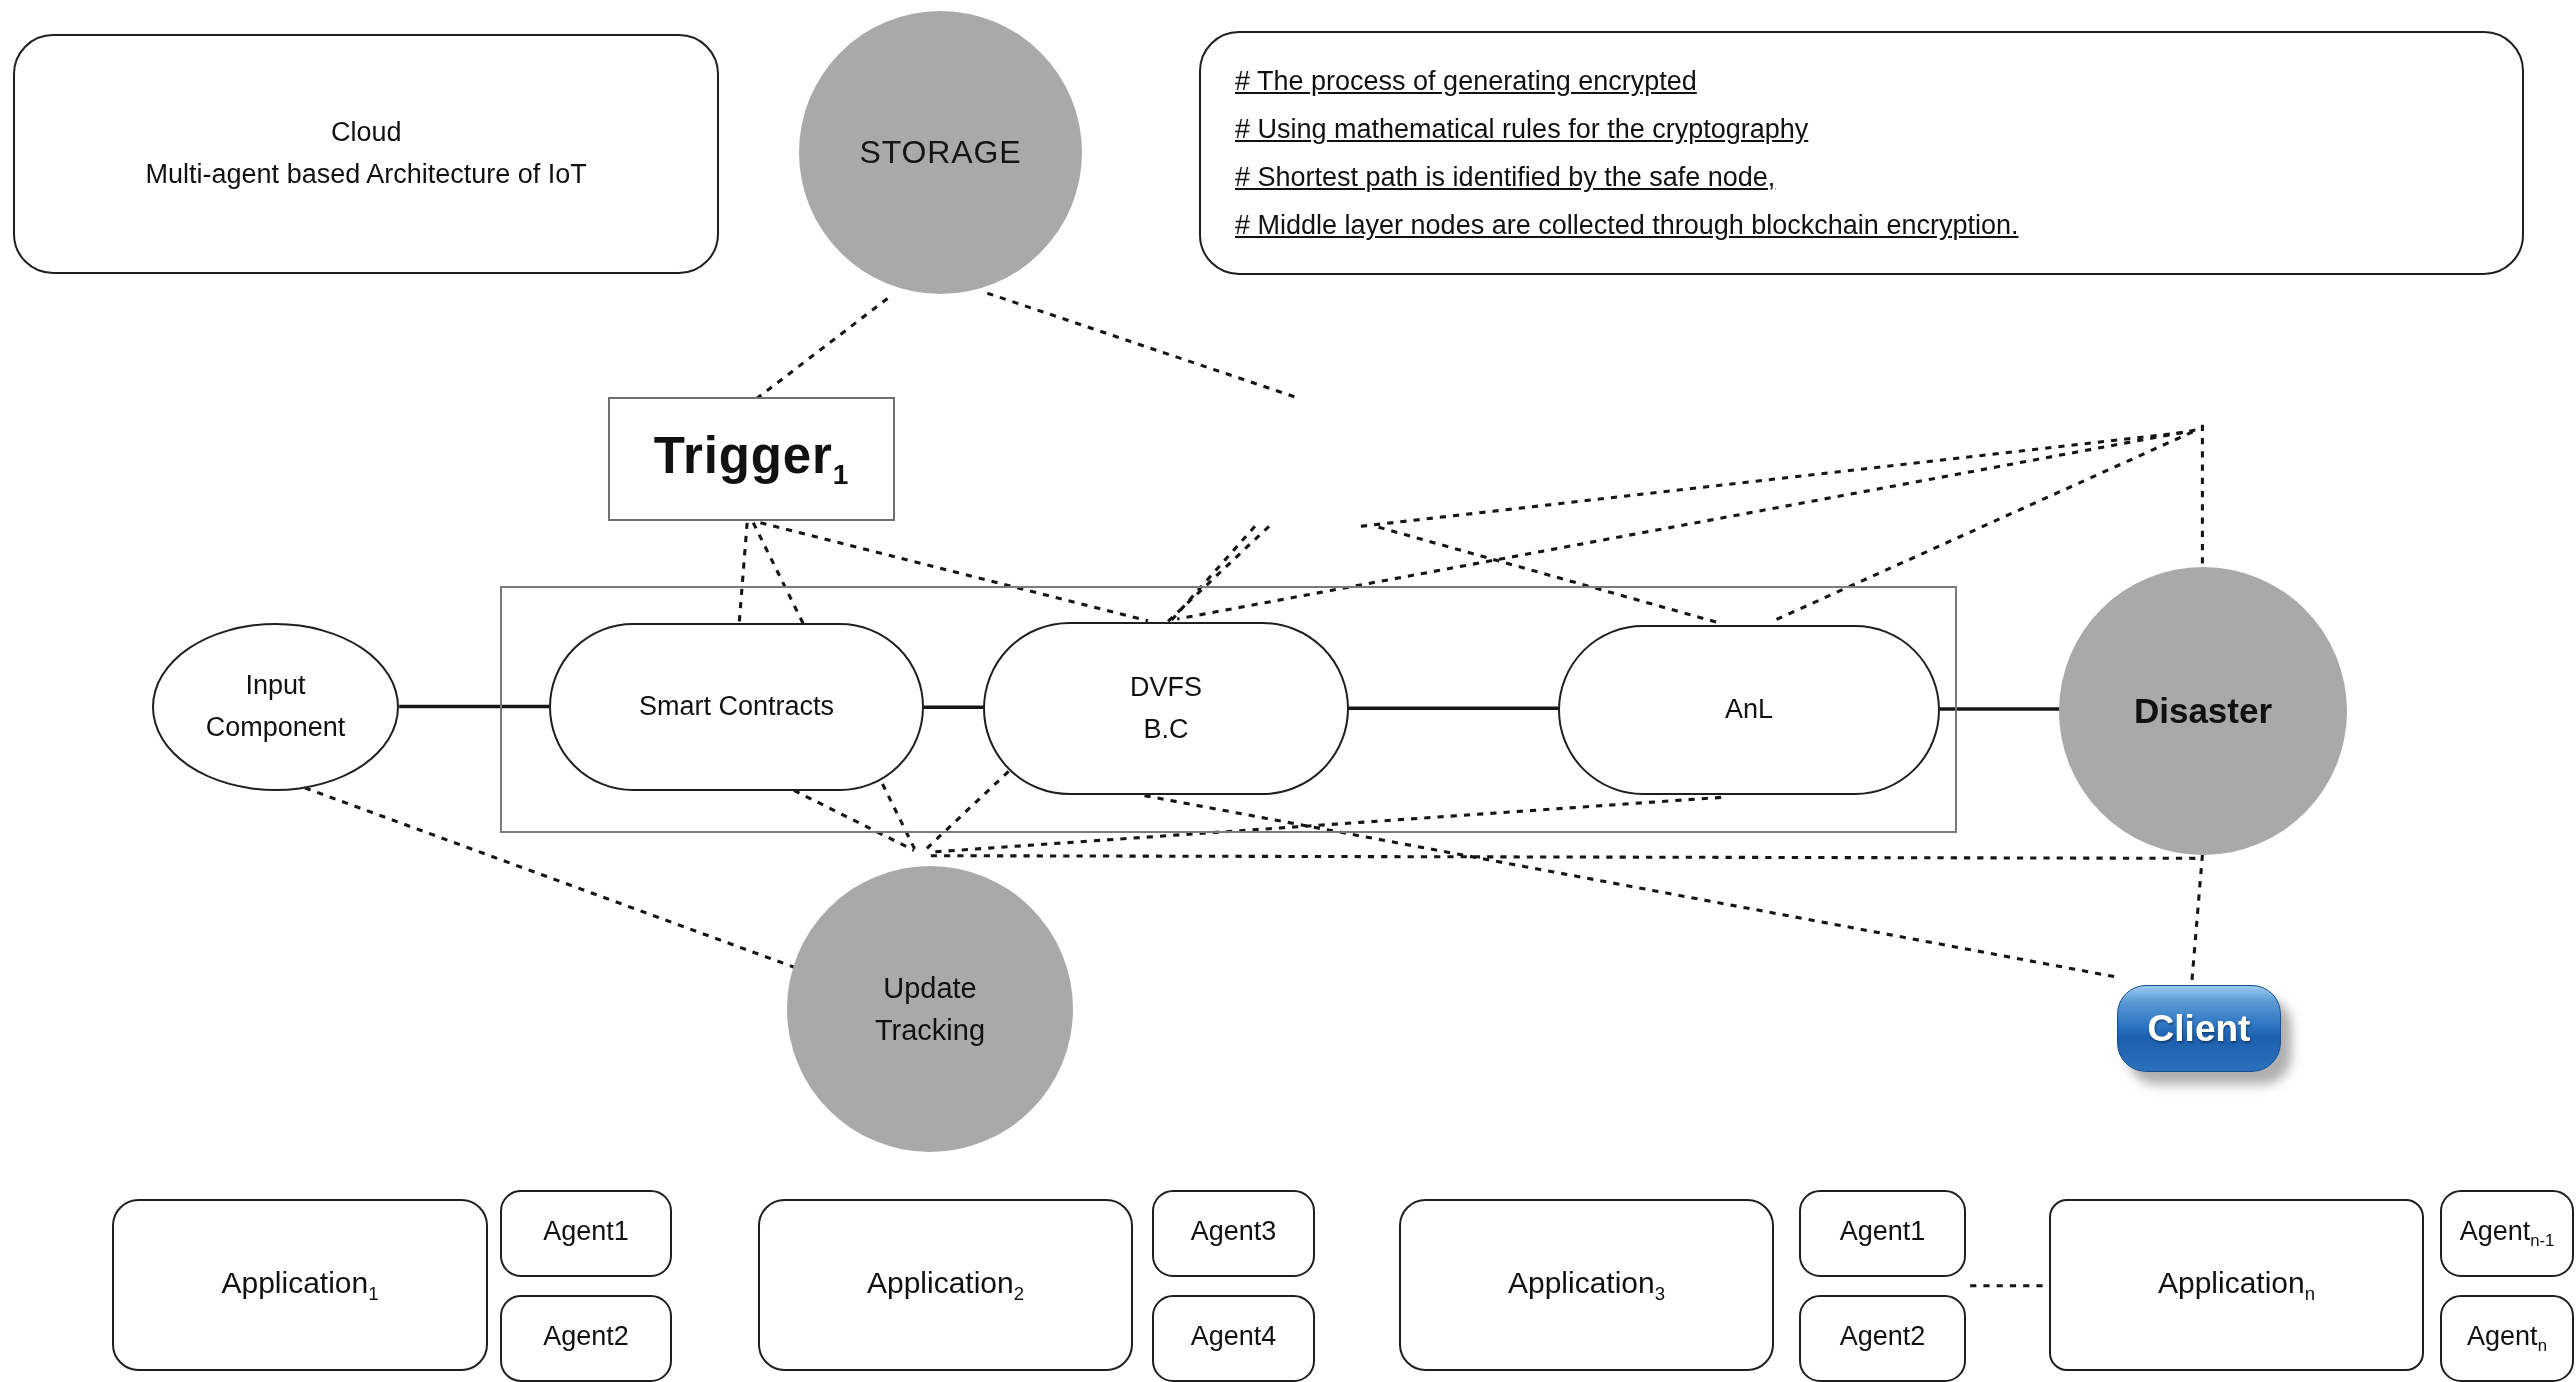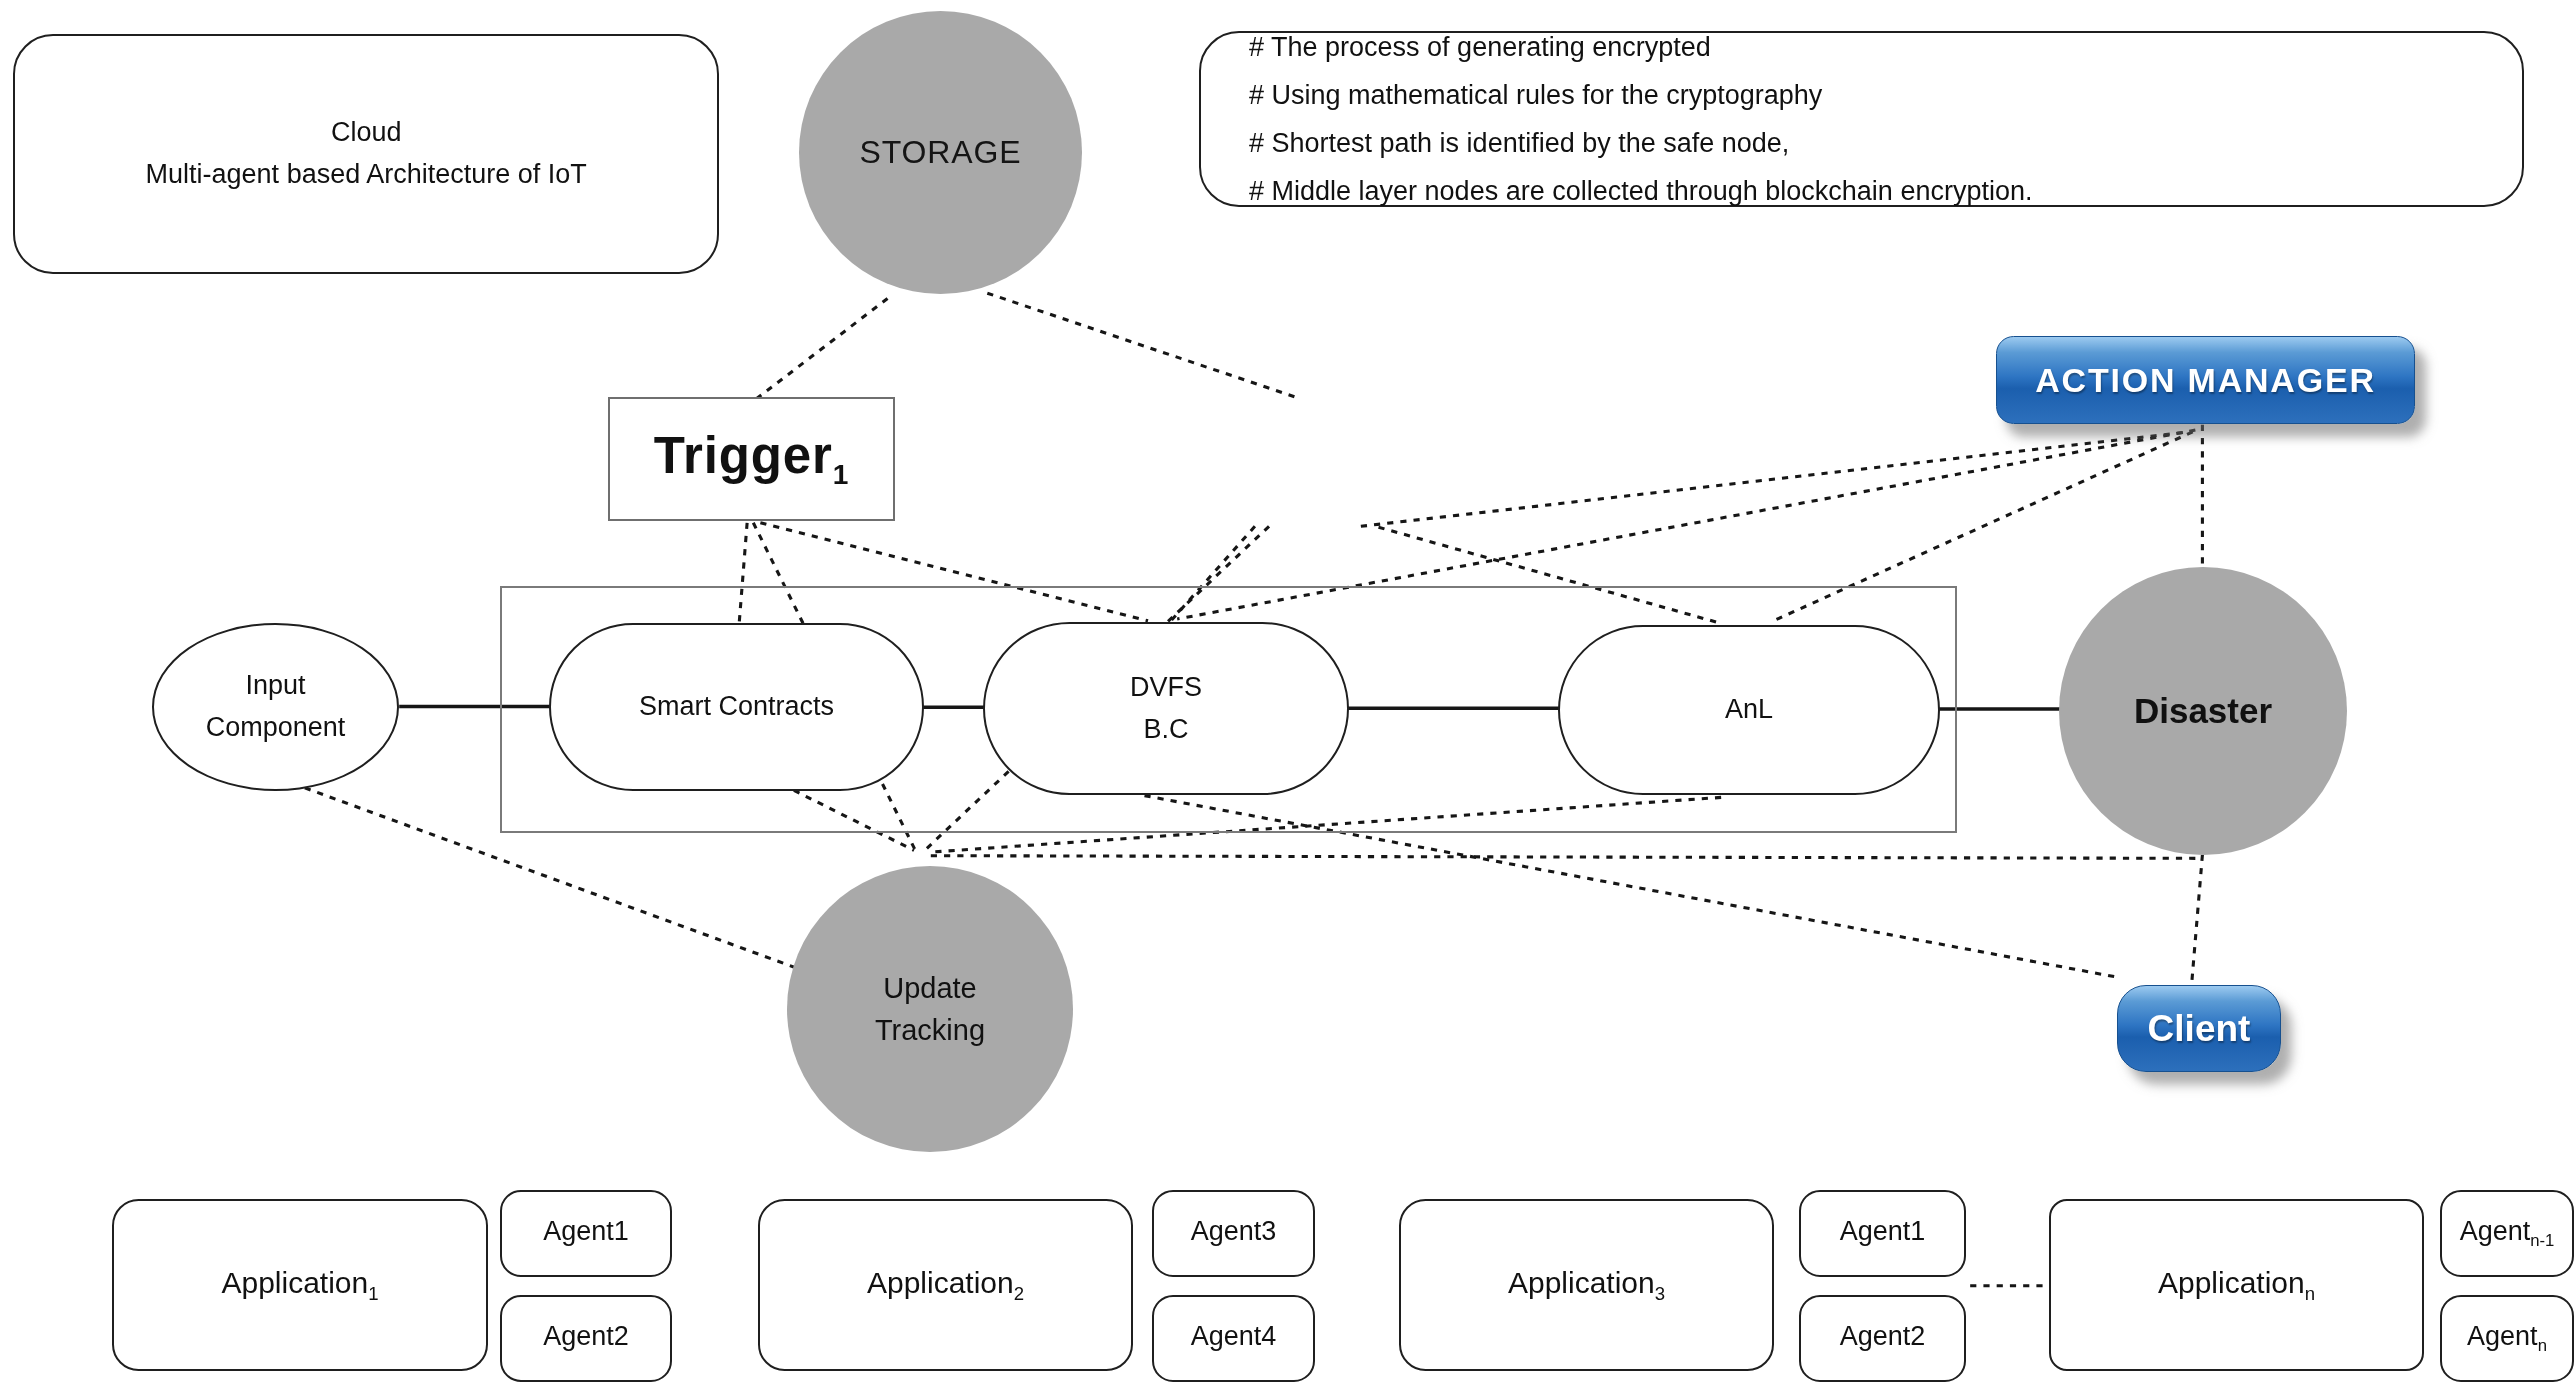--- a/index.html
+++ b/index.html
@@ -69,32 +69,29 @@
 
   <div class="node rounded-box body-text" style="left:13.2px;top:34px;width:706px;height:240px;">
     <div>Cloud</div>
     <div>Multi-agent based Architecture of IoT</div>
   </div>
 
   <div class="node gray-circle" style="left:799px;top:10.6px;width:283px;height:283px;">
     <div class="storage-label">STORAGE</div>
   </div>
 
-  <div class="node rounded-box" style="left:1199px;top:31px;width:1325px;height:176px;align-items:flex-start;justify-content:center;padding-left:48px;">
+  <div class="node rounded-box" style="left:1199px;top:31px;width:1325px;height:244px;align-items:flex-start;justify-content:center;padding-left:34px;text-decoration:underline;">
     <div class="info-lines">
       <div># The process of generating encrypted</div>
       <div># Using mathematical rules for the cryptography</div>
       <div># Shortest path is identified by the safe node,</div>
       <div># Middle layer nodes are collected through blockchain encryption.</div>
     </div>
   </div>
 
-  <div class="node blue-btn am-label" style="left:1996px;top:336px;width:419px;height:88px;">
-    <span>ACTION MANAGER</span>
-  </div>
 
   <div class="node plain-rect big-title" style="left:608px;top:397px;width:287px;height:124px;">
     <div>
       <span>Trigger</span><sub>1</sub>
     </div>
   </div>
 
 
   <div class="node container-rect" style="left:500px;top:586px;width:1457px;height:247px;"></div>
 

